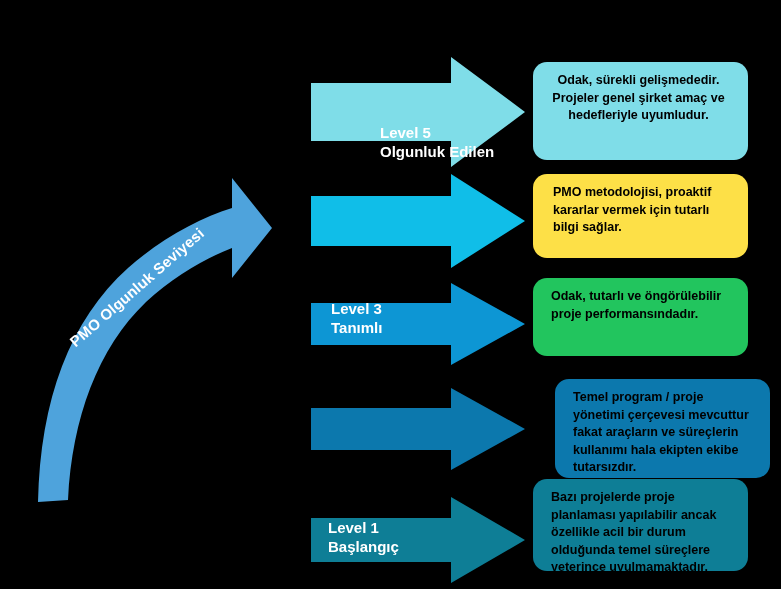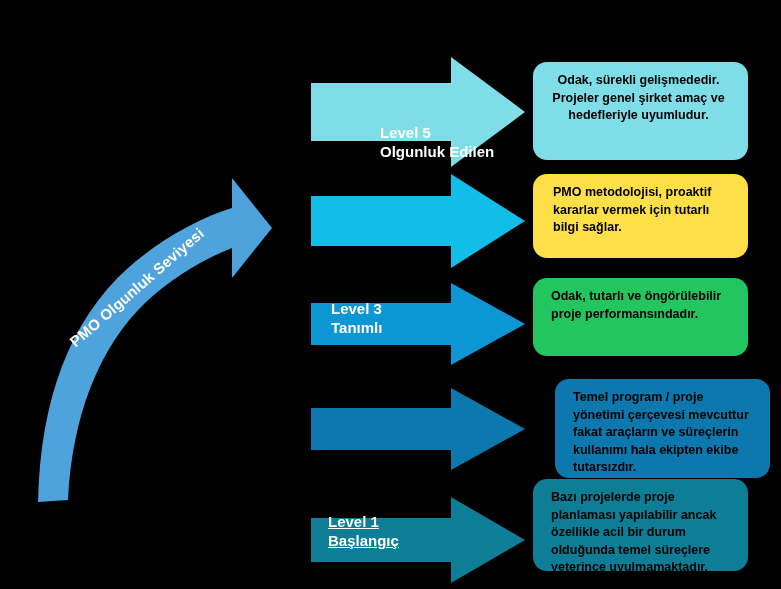--- a/index.html
+++ b/index.html
@@ -89,20 +89,20 @@
     <svg class="arrow" style="left:311px;top:0;" width="214" height="82" viewBox="0 0 214 82">
       <path d="M0 20 H140 V0 L214 41 L140 82 V62 H0 Z" fill="#0C78AD"></path>
     </svg>
     <div class="desc" style="left:533px;top:-9px;width:215px;height:99px;background:#0C78AD;margin-left:22px;">Temel program / proje yönetimi çerçevesi mevcuttur fakat araçların ve süreçlerin kullanımı hala ekipten ekibe tutarsızdır.</div>
   </div>
 
   <div class="row" style="top:497px;height:86px;">
     <svg class="arrow" style="left:311px;top:0;" width="214" height="86" viewBox="0 0 214 86">
       <path d="M0 21 H140 V0 L214 43 L140 86 V65 H0 Z" fill="#0E7E96"></path>
     </svg>
-    <div class="arrow-text" style="left:328px;top:15px;text-decoration:underline;">
+    <div class="arrow-text" style="left:328px;top:21px;">
       <span>Level 1</span>
       <span class="l2">Başlangıç</span>
     </div>
     <div class="desc" style="left:533px;top:-18px;width:215px;height:92px;background:#0E7E96;">Bazı projelerde proje planlaması yapılabilir ancak özellikle acil bir durum olduğunda temel süreçlere yeterince uyulmamaktadır.</div>
   </div>
 
 </div>
 
 </body></html>

